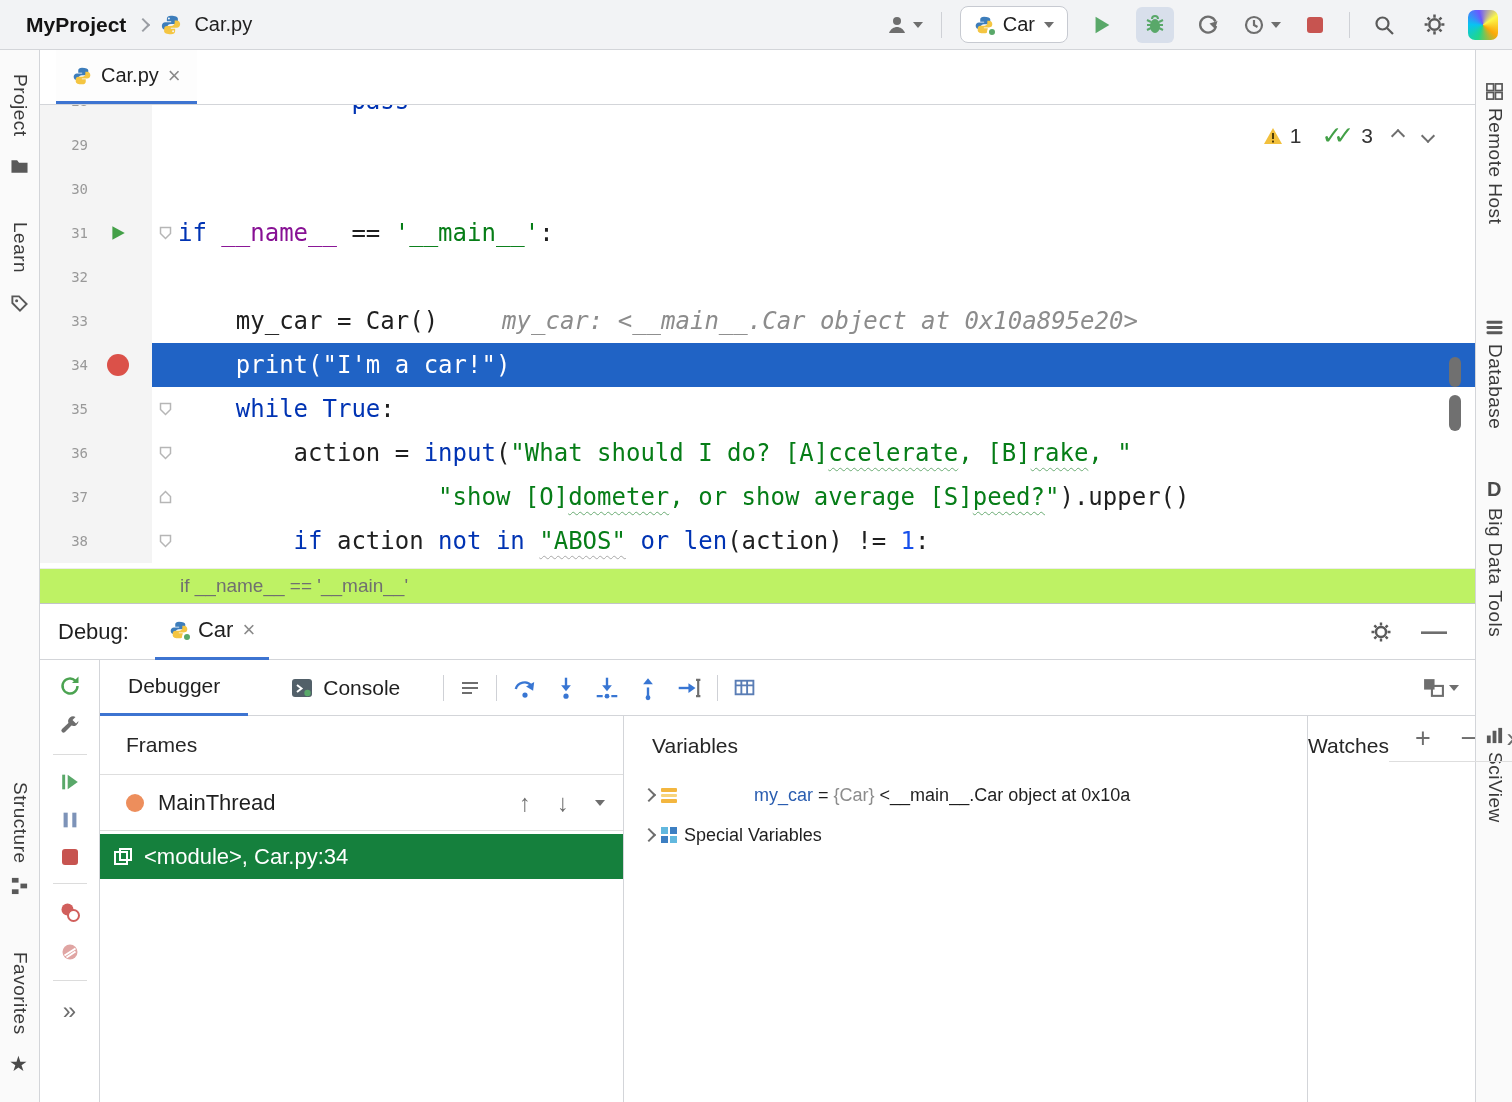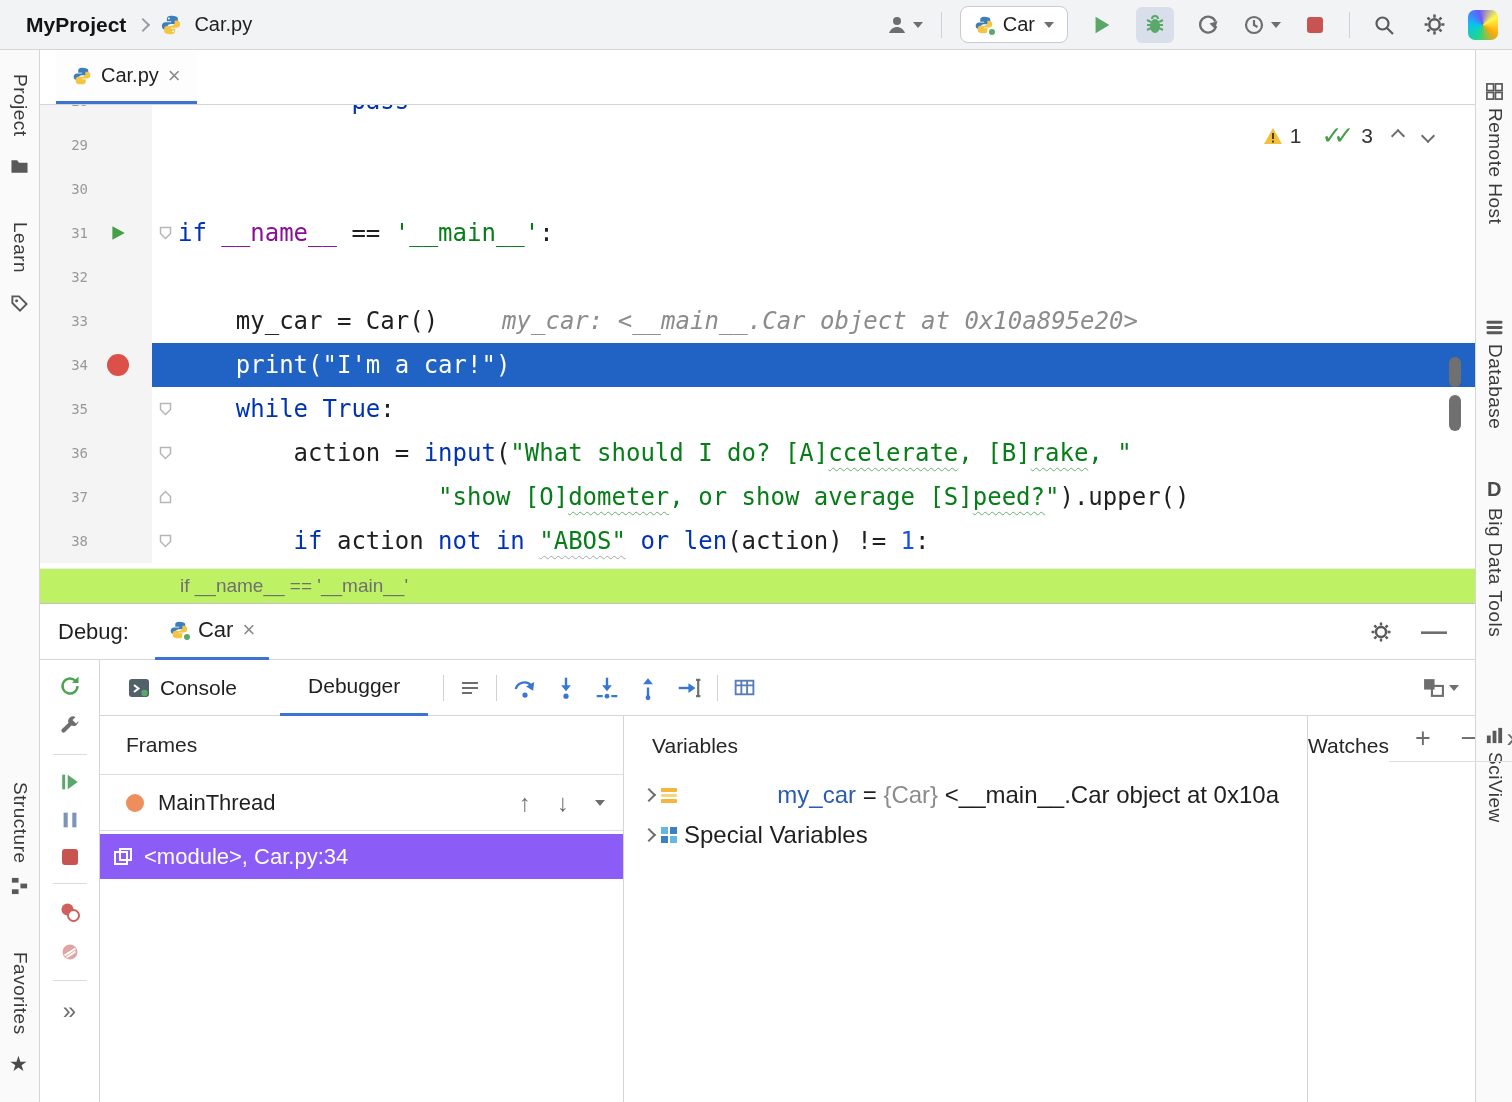--- a/index.html
+++ b/index.html
@@ -87,22 +87,22 @@
   .frames{width:524px;flex:none;border-right:1px solid #d3d5d9;display:flex;flex-direction:column;}
   .vars{flex:1;border-right:1px solid #d3d5d9;}
   .watches{width:167px;flex:none;display:flex;flex-direction:row;}
   .panel-h{height:59px;display:flex;align-items:center;padding-left:26px;font-size:21px;color:#262626;}
   .frames .panel-h{border-bottom:1px solid #dedede;}
   .vars .panel-h{padding-left:28px;}
   .watches .panel-h{justify-content:center;padding-left:0;}
   .thread-row{height:56px;display:flex;align-items:center;gap:14px;padding:0 18px 0 26px;border-bottom:1px solid #dedede;font-size:22px;}
   .tdot{width:18px;height:18px;border-radius:50%;background:#ED8E5C;}
   .thread-actions{margin-left:auto;display:flex;align-items:center;gap:26px;color:#6e6e6e;font-size:24px;}
-  .frame-row{margin-top:3px;height:45px;background:#8b5cf6;color:#fff;display:flex;align-items:center;gap:10px;padding-left:12px;font-size:22px;}
-  .var-row{height:40px;display:flex;align-items:center;gap:5px;padding-left:20px;font-size:24px;}
+  .frame-row{margin-top:3px;height:45px;background:#15803d;color:#fff;display:flex;align-items:center;gap:10px;padding-left:12px;font-size:22px;}
+  .var-row{height:40px;display:flex;align-items:center;gap:5px;padding-left:20px;font-size:18px;}
   .varname{color:#2a5db0;}
   .vargray{color:#8c8c8c;}
   .watch-tools{height:46px;display:flex;align-items:center;gap:30px;padding:0 14px 0 26px;border-bottom:1px solid #dedede;font-size:27px;color:#6e6e6e;}
   .watch-more{margin-left:auto;}
   .no-watches{margin-top:82px;text-align:center;color:#9aa0a6;font-size:23px;}
 
   svg{display:block;}
 </style>
 </head>
 <body>
@@ -506,30 +506,30 @@
           <svg width="24" height="24" viewBox="0 0 24 24">
               <circle cx="12" cy="12" r="7.5" fill="#e0a5a3"></circle>
               <path d="M6.5 15.5l11-7M8.5 17.5l9-6" stroke="#fff" stroke-width="2"></path>
             </svg>
         </span>
         <span class="hdiv"></span>
         <span class="moretxt">»</span>
       </div>
 
       <div class="dbg-toolbar">
+        <div class="dtab sel">
+          <span>Debugger</span>
+        </div>
         <div class="dtab">
           <svg width="22" height="22" viewBox="0 0 22 22">
               <rect x="1" y="2" width="20" height="18" rx="3" fill="#526069"></rect>
               <path d="M6 8l4.5 3.5L6 15" stroke="#fff" stroke-width="2" fill="none"></path>
               <circle cx="16.5" cy="16" r="3.2" fill="#59A869"></circle>
             </svg>
           <span>Console</span>
-        </div>
-        <div class="dtab sel">
-          <span>Debugger</span>
         </div>
         <span class="vdiv"></span>
         <span>
           <svg width="22" height="22" viewBox="0 0 22 22">
               <path d="M3 6h16M3 11h16M3 16h10" stroke="#6e6e6e" stroke-width="2"></path>
             </svg>
         </span>
         <span class="vdiv"></span>
         <span>
           <svg width="26" height="26" viewBox="0 0 24 24">

